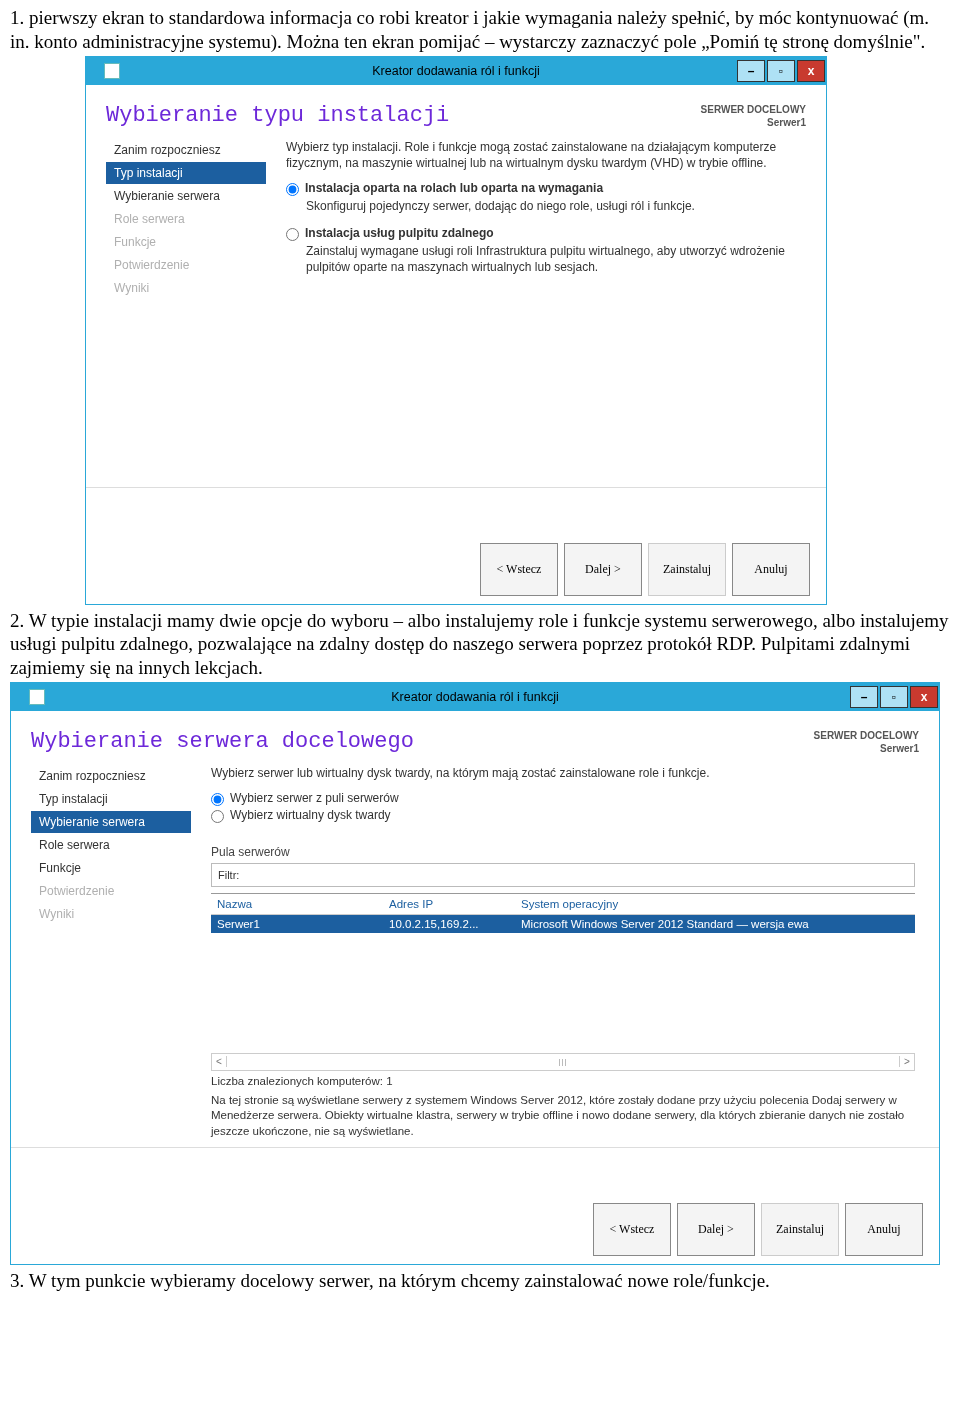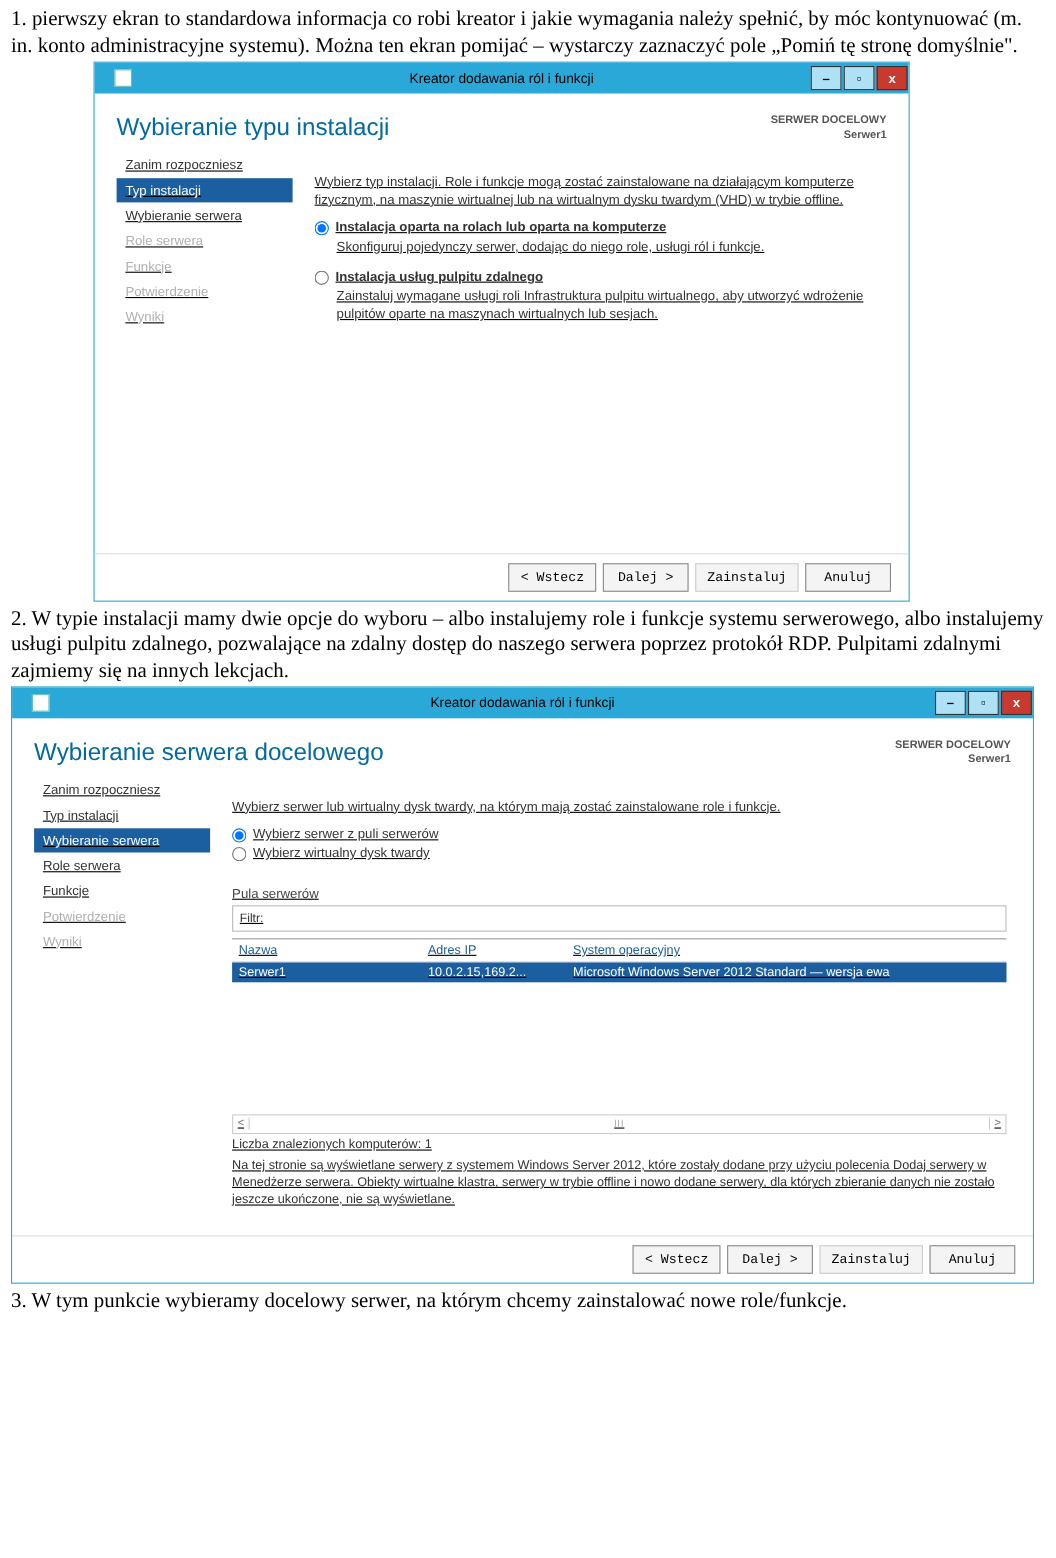--- a/index.html
+++ b/index.html
@@ -7,29 +7,29 @@
   .window { border: 1px solid #2aa8d8; background: #fff; margin: 2px 0 4px 0; font-family: "Segoe UI", Arial, sans-serif; }
   .w1 { width: 740px; margin-left: 75px; }
   .w2 { width: 928px; margin-left: 0; }
   .titlebar { background: #2aa8d8; height: 28px; display: flex; align-items: center; position: relative; padding-left: 12px; }
   .tb-icon { width: 14px; height: 14px; background: #fff; border: 1px solid #6bb; margin-left: 6px; }
   .tb-title { position: absolute; left: 0; right: 0; text-align: center; font-size: 12.5px; color: #000; }
   .tb-btns { margin-left: auto; display: flex; }
   .tb-btn { width: 26px; height: 20px; margin: 0 1px; border: 1px solid #333; background: #aee1f5; display: flex; align-items: center; justify-content: center; font-size: 12px; font-weight: bold; cursor: pointer; }
   .tb-close { background: #c83a2f; color: #fff; }
   .header-row { display: flex; padding: 18px 20px 10px 20px; align-items: flex-start; }
-  .page-title { font-size: 22px; font-weight: 300; color: #0369a1; font-family: Liberation Sans, sans-serif; }
+  .page-title { font-size: 22px; font-weight: 300; color: #6d28d9; font-family: Liberation Mono, monospace; }
   .target { margin-left: auto; text-align: right; font-size: 10px; color: #555; line-height: 1.3; font-weight: bold; }
-  .body-row { display: flex; padding: 0 20px 24px 20px; min-height: 100px; text-decoration: underline; }
+  .body-row { display: flex; padding: 0 20px 8px 20px; min-height: 100px; }
   .sidebar { width: 160px; flex-shrink: 0; font-size: 12px; }
   .side-item { padding: 4px 8px; color: #333; margin-bottom: 1px; cursor: pointer; }
   .side-item.active { background: #1c5fa0; color: #fff; }
   .side-item.disabled { color: #b0b0b0; cursor: default; }
   .content { flex: 1; font-size: 12px; color: #333; padding-left: 20px; padding-right: 4px; }
-  .content .intro { margin-bottom: 10px; line-height: 1.35; margin-top: 18px; }
+  .content .intro { margin-bottom: 10px; line-height: 1.35; }
   .radio-row { display: flex; margin-bottom: 2px; align-items: flex-start; }
   .radio-row input { margin: 2px 6px 0 0; }
   .radio-row label { font-weight: bold; font-size: 12px; }
   .radio-desc { margin: 0 0 12px 20px; line-height: 1.35; color: #333; }
   .section-label { font-size: 12px; margin: 10px 0 4px 0; color: #444; }
   .filter-row { border: 1px solid #bbb; padding: 4px 6px; display: flex; align-items: center; font-size: 11px; margin-bottom: 6px; }
   .filter-row input { border: none; outline: none; flex: 1; font-size: 11px; margin-left: 4px; }
   .table-hdr { display: flex; border-top: 1px solid #999; border-bottom: 1px solid #ccc; font-size: 11.5px; color: #1c5fa0; }
   .th { padding: 4px 6px; }
   .c1 { width: 160px; } .c2 { width: 120px; } .c3 { flex: 1; }
@@ -38,21 +38,21 @@
   .td { padding: 3px 6px; overflow: hidden; white-space: nowrap; }
   .table-space { height: 120px; border-bottom: 1px solid #ccc; }
   .hscroll { height: 16px; border: 1px solid #ccc; border-top: none; display: flex; align-items: center; font-size: 10px; color: #777; }
   .hscroll .arr { width: 14px; text-align: center; border-right: 1px solid #ccc; cursor: pointer; } 
   .hscroll .arr:last-child { border-left: 1px solid #ccc; border-right: none; }
   .hscroll .track { flex: 1; text-align: center; font-size: 8px; letter-spacing: 1px; color: #999; }
   .count-line { font-size: 11.5px; margin: 4px 0 6px 0; }
   .note { font-size: 11.5px; line-height: 1.35; }
   .w1 .body-row { min-height: 340px; }
   .footer { border-top: 1px solid #ddd; padding: 8px 16px; display: flex; justify-content: flex-end; gap: 6px; }
-  .btn { min-width: 78px; padding: 5px 10px; font-size: 12px; border: 1px solid #888; background: #f4f4f4; cursor: pointer; font-family: Liberation Mono, monospace; }
+  .btn { min-width: 78px; padding: 18px 10px; font-size: 12px; border: 1px solid #888; background: #f4f4f4; cursor: pointer; font-family: Liberation Serif, serif; margin-top: 47px; }
   .btn.disabled { color: #000000; border-color: #ccc; cursor: default; }
 </style>
 </head>
 <body>
 
 <p class="doc-text">1. pierwszy ekran to standardowa informacja co robi kreator i jakie wymagania należy spełnić, by móc kontynuować (m. in. konto administracyjne systemu). Można ten ekran pomijać – wystarczy zaznaczyć pole „Pomiń tę stronę domyślnie".</p>
 
 <div class="window w1">
   <div class="titlebar">
     <div class="tb-icon"></div>
@@ -77,21 +77,21 @@
       <div class="side-item">Wybieranie serwera</div>
       <div class="side-item disabled">Role serwera</div>
       <div class="side-item disabled">Funkcje</div>
       <div class="side-item disabled">Potwierdzenie</div>
       <div class="side-item disabled">Wyniki</div>
     </div>
     <div class="content">
       <div class="intro">Wybierz typ instalacji. Role i funkcje mogą zostać zainstalowane na działającym komputerze fizycznym, na maszynie wirtualnej lub na wirtualnym dysku twardym (VHD) w trybie offline.</div>
       <div class="radio-row">
         <input type="radio" checked="" style="">
-        <label>Instalacja oparta na rolach lub oparta na komputerze</label>
+        <label>Instalacja oparta na rolach lub oparta na wymagania</label>
       </div>
       <div class="radio-desc">Skonfiguruj pojedynczy serwer, dodając do niego role, usługi ról i funkcje.</div>
       <div class="radio-row">
         <input type="radio" style="">
         <label>Instalacja usług pulpitu zdalnego</label>
       </div>
       <div class="radio-desc">Zainstaluj wymagane usługi roli Infrastruktura pulpitu wirtualnego, aby utworzyć wdrożenie pulpitów oparte na maszynach wirtualnych lub sesjach.</div>
     </div>
   </div>
   <div class="footer">

